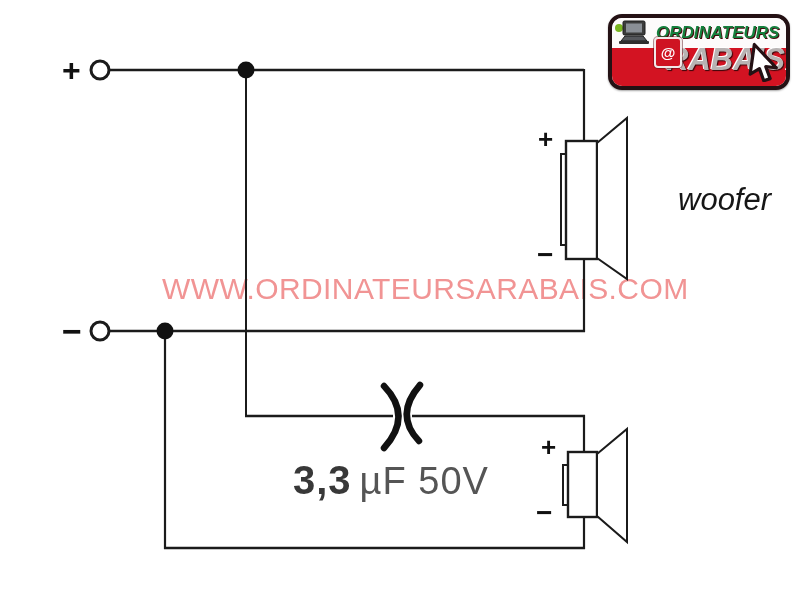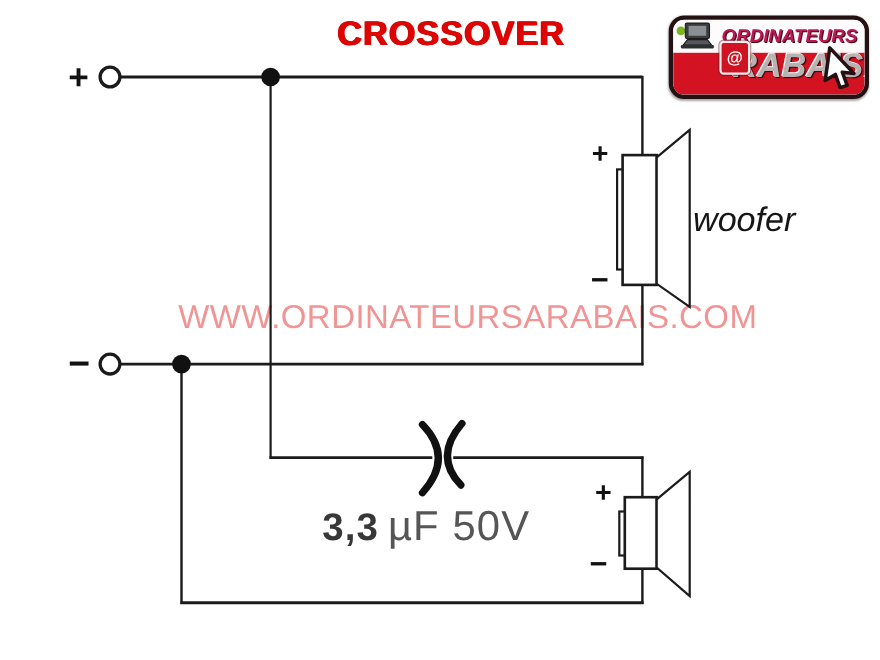--- a/index.html
+++ b/index.html
@@ -12,31 +12,31 @@
   .watermark{left:162px;top:272px;font-size:30px;color:#f19494;letter-spacing:0.4px;z-index:1;white-space:nowrap;}
   .svglayer{left:0;top:0;z-index:2;}
   .sign{font-weight:bold;color:#111;z-index:3;line-height:1;}
   .in-plus{left:62px;top:54px;font-size:32px;}
   .in-minus{left:62px;top:314px;font-size:34px;}
   .wf-plus{left:538px;top:126px;font-size:26px;}
   .wf-minus{left:537px;top:241px;font-size:28px;}
   .tw-plus{left:541px;top:434px;font-size:26px;}
   .tw-minus{left:536px;top:499px;font-size:28px;}
   .spk-label{font-style:italic;font-size:31px;color:#161616;z-index:3;line-height:1;}
-  .wf-label{left:630px;top:184px;}
+  .wf-label{left:678px;top:184px;}
   .tw-label{left:638px;top:468px;}
   .cap-label{left:293px;top:458px;z-index:3;white-space:nowrap;}
-  .cap-val{font-size:35px;font-weight:bold;color:#383838;letter-spacing:1px;}
+  .cap-val{font-size:40px;font-weight:bold;color:#383838;letter-spacing:1px;}
   .cap-unit{font-size:38px;font-weight:normal;color:#555;margin-left:8px;letter-spacing:1px;}
   
   .logo{left:608px;top:14px;width:182px;height:76px;z-index:4;}
   .logo-frame{position:relative;width:100%;height:100%;box-sizing:border-box;border:4px solid #241114;
               border-radius:14px;background:#fff;overflow:hidden;box-shadow:0 1px 2px rgba(0,0,0,.35);}
   .logo-top{position:absolute;top:0;left:0;right:0;height:30px;background:#fdfbfb;display:flex;align-items:center;}
-  .logo-ordinateurs{margin-left:44px;font-style:italic;font-weight:bold;font-size:17px;color:#be185d;
+  .logo-ordinateurs{margin-left:44px;font-style:italic;font-weight:bold;font-size:17px;color:#15803d;
                     text-shadow:1px 1px 0 #46080c;letter-spacing:0;white-space:nowrap;}
   .logo-bottom{position:absolute;top:30px;left:0;right:0;bottom:0;background:#d31322;}
   .logo-rabais{position:absolute;left:54px;top:-6px;font-style:italic;font-weight:bold;font-size:31px;
                color:#b8b3b3;text-shadow:-1px -1px 0 #ffffff,1px 1px 1px #3a060a;white-space:nowrap;}
   .logo-com{font-size:11px;color:#ffffff;font-style:italic;font-weight:bold;text-shadow:none;}
   .logo-at{position:absolute;left:42px;top:19px;width:24px;height:27px;background:#cf1322;
            border:2px solid #f2e9e9;border-radius:4px;color:#fff;font-weight:bold;font-size:15px;
            display:flex;align-items:center;justify-content:center;box-shadow:0 0 0 1px #55101577;}
   .logo-pc{position:absolute;left:2px;top:1px;}
   .logo-cursor{position:absolute;right:2px;bottom:0px;}
@@ -81,21 +81,20 @@
         <polygon points="597,454 627,429 627,542 597,516" fill="#fff" stroke-width="2"></polygon>
       </g>
 
       <g stroke="#111" stroke-width="6.5" stroke-linecap="round">
         <path d="M384,386 Q413,416 384,448"></path>
         <path d="M420,385 Q394,415 419,441"></path>
       </g>
     </g>
   </svg>
 
-  <div class="abs title">CROSSOVER</div>
 
   <div class="abs sign in-plus">+</div>
   <div class="abs sign in-minus">−</div>
 
   <div class="abs sign wf-plus">+</div>
   <div class="abs sign wf-minus">−</div>
   <div class="abs spk-label wf-label">woofer</div>
 
   <div class="abs sign tw-plus">+</div>
   <div class="abs sign tw-minus">−</div>

